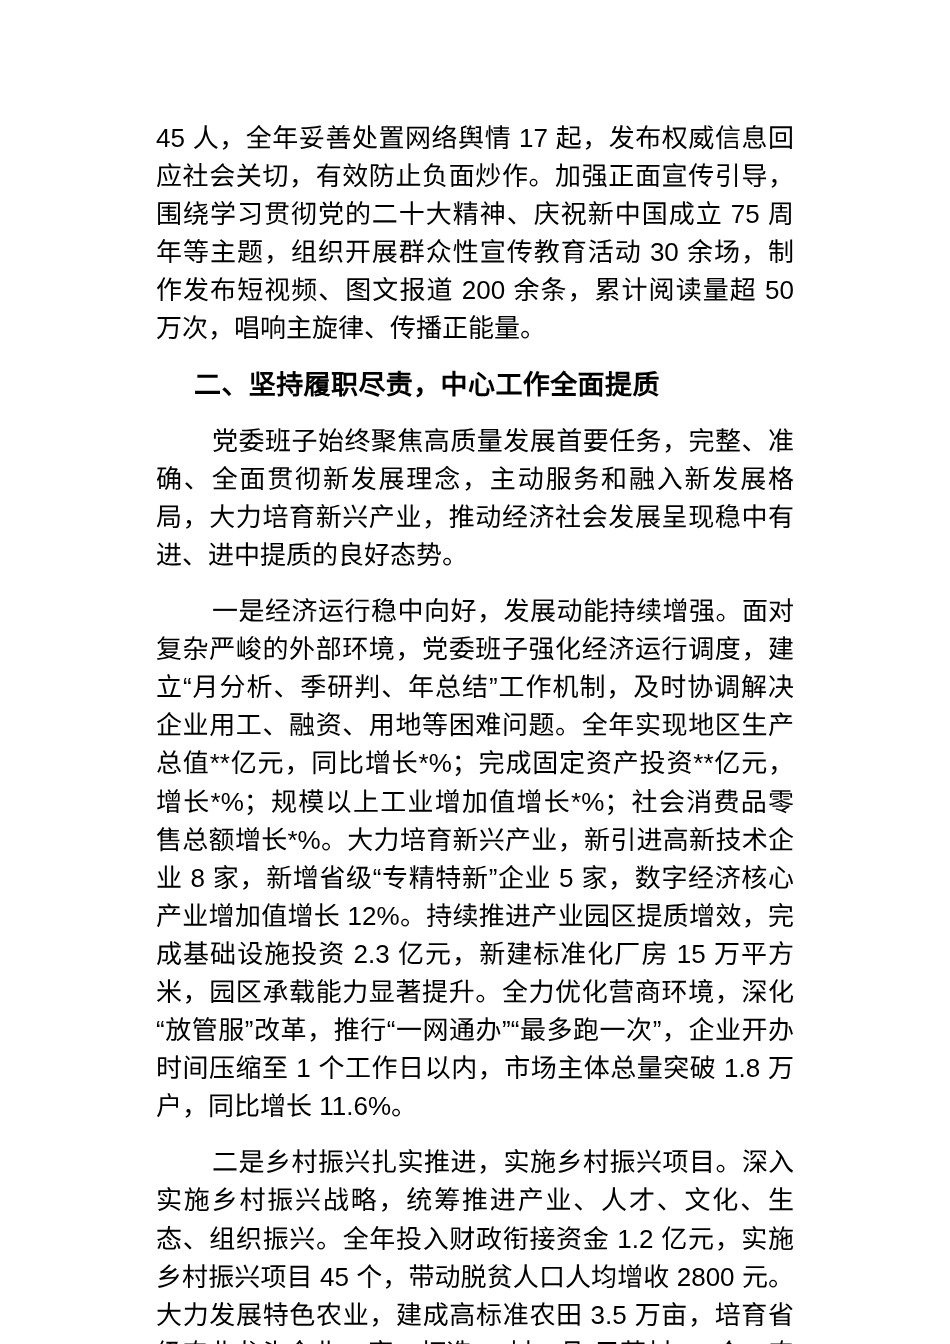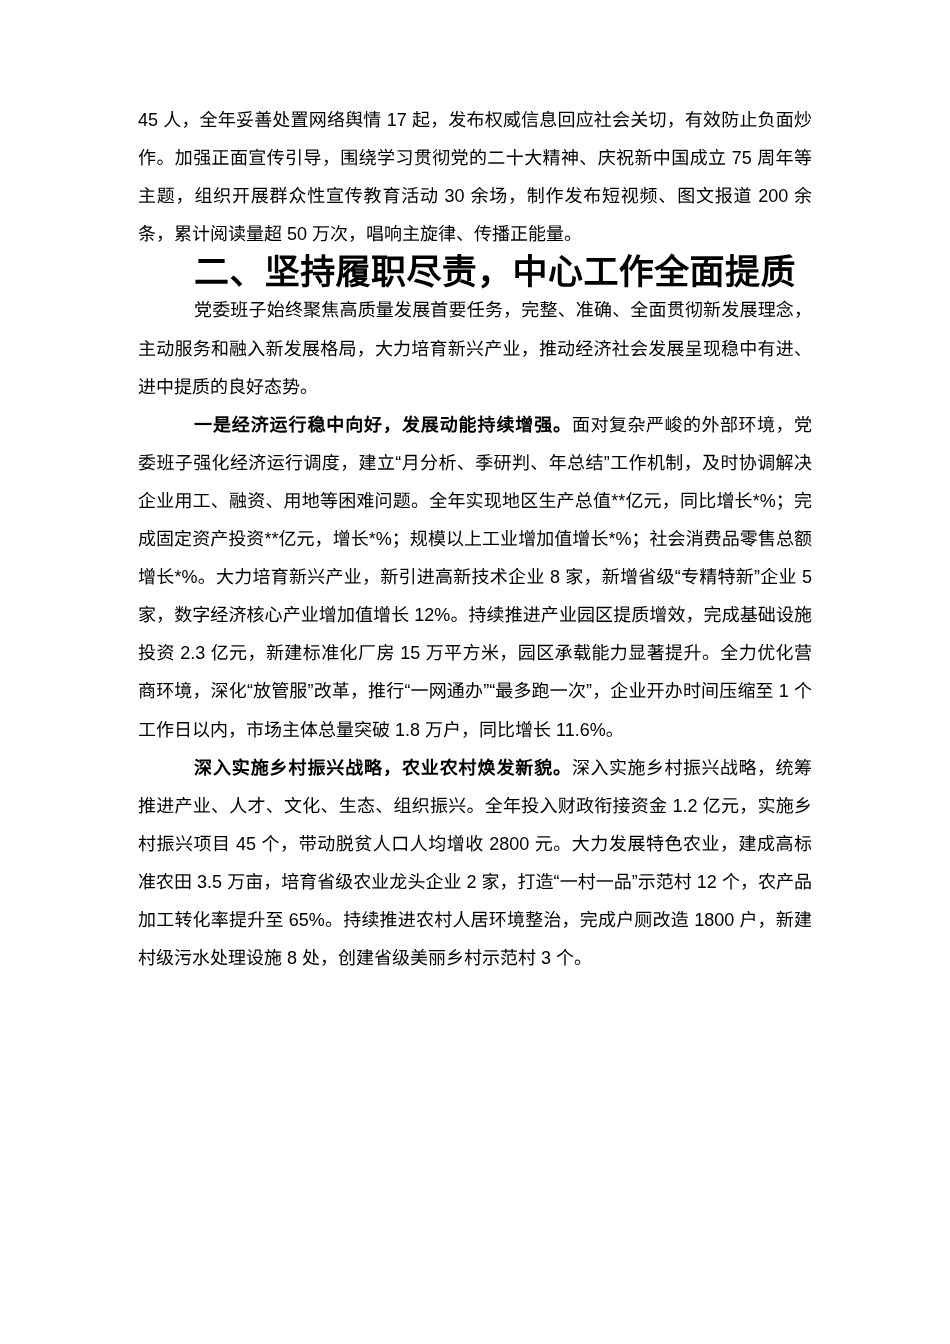--- a/index.html
+++ b/index.html
@@ -21,66 +21,66 @@
 
   .doc-body {
     position: absolute;
     left: 138px;
     top: 101px;
     width: 674px;
   }
 
   
   .para {
-    margin: 0;
-    font-size: 18px;
+    margin: 18px;
+    font-size: 26px;
     line-height: 38.1px;
     color: #000000;
     text-align: justify;
     text-justify: inter-character;
     text-indent: 0;
     letter-spacing: 0px;
     font-weight: 400;
     word-break: break-all;
     -webkit-font-smoothing: antialiased;
   }
 
   
   .para.indent {
     text-indent: 56px;
   }
 
   
   .heading {
     margin: 0;
-    font-size: 35px;
+    font-size: 27px;
     line-height: 38.1px;
     color: #000000;
     font-weight: 700;
     text-indent: 56px;
     text-align: left;
     letter-spacing: 0.4px;
   }
 
   
   .lead {
-    font-weight: 700;
+    font-weight: 400;
     letter-spacing: 0.4px;
   }
 </style>
 </head>
 <body>
 
 <div class="page">
   <div class="doc-body">
 
     <p class="para">45 人，全年妥善处置网络舆情 17 起，发布权威信息回应社会关切，有效防止负面炒作。加强正面宣传引导，围绕学习贯彻党的二十大精神、庆祝新中国成立 75 周年等主题，组织开展群众性宣传教育活动 30 余场，制作发布短视频、图文报道 200 余条，累计阅读量超 50 万次，唱响主旋律、传播正能量。</p>
 
     <p class="heading">二、坚持履职尽责，中心工作全面提质</p>
 
     <p class="para indent">党委班子始终聚焦高质量发展首要任务，完整、准确、全面贯彻新发展理念，主动服务和融入新发展格局，大力培育新兴产业，推动经济社会发展呈现稳中有进、进中提质的良好态势。</p>
 
     <p class="para indent"><span class="lead">一是经济运行稳中向好，发展动能持续增强。</span><span>面对复杂严峻的外部环境，党委班子强化经济运行调度，建立“月分析、季研判、年总结”工作机制，及时协调解决企业用工、融资、用地等困难问题。全年实现地区生产总值**亿元，同比增长*%；完成固定资产投资**亿元，增长*%；规模以上工业增加值增长*%；社会消费品零售总额增长*%。大力培育新兴产业，新引进高新技术企业 8 家，新增省级“专精特新”企业 5 家，数字经济核心产业增加值增长 12%。持续推进产业园区提质增效，完成基础设施投资 2.3 亿元，新建标准化厂房 15 万平方米，园区承载能力显著提升。全力优化营商环境，深化“放管服”改革，推行“一网通办”“最多跑一次”，企业开办时间压缩至 1 个工作日以内，市场主体总量突破 1.8 万户，同比增长 11.6%。</span></p>
 
-    <p class="para indent"><span class="lead">深入实施乡村振兴战略，农业农村焕发新貌。</span><span>深入实施乡村振兴战略，统筹推进产业、人才、文化、生态、组织振兴。全年投入财政衔接资金 1.2 亿元，实施乡村振兴项目 45 个，带动脱贫人口人均增收 2800 元。大力发展特色农业，建成高标准农田 3.5 万亩，培育省级农业龙头企业 2 家，打造“一村一品”示范村 12 个，农产品加工转化率提升至 65%。持续推进农村人居环境整治，完成户厕改造 1800 户，新建村级污水处理设施 8 处，创建省级美丽乡村示范村 3 个。</span></p>
+    <p class="para indent"><span class="lead">二是乡村振兴扎实推进，实施乡村振兴项目。</span><span>深入实施乡村振兴战略，统筹推进产业、人才、文化、生态、组织振兴。全年投入财政衔接资金 1.2 亿元，实施乡村振兴项目 45 个，带动脱贫人口人均增收 2800 元。大力发展特色农业，建成高标准农田 3.5 万亩，培育省级农业龙头企业 2 家，打造“一村一品”示范村 12 个，农产品加工转化率提升至 65%。持续推进农村人居环境整治，完成户厕改造 1800 户，新建村级污水处理设施 8 处，创建省级美丽乡村示范村 3 个。</span></p>
 
   </div>
 </div>
 
 </body></html>

